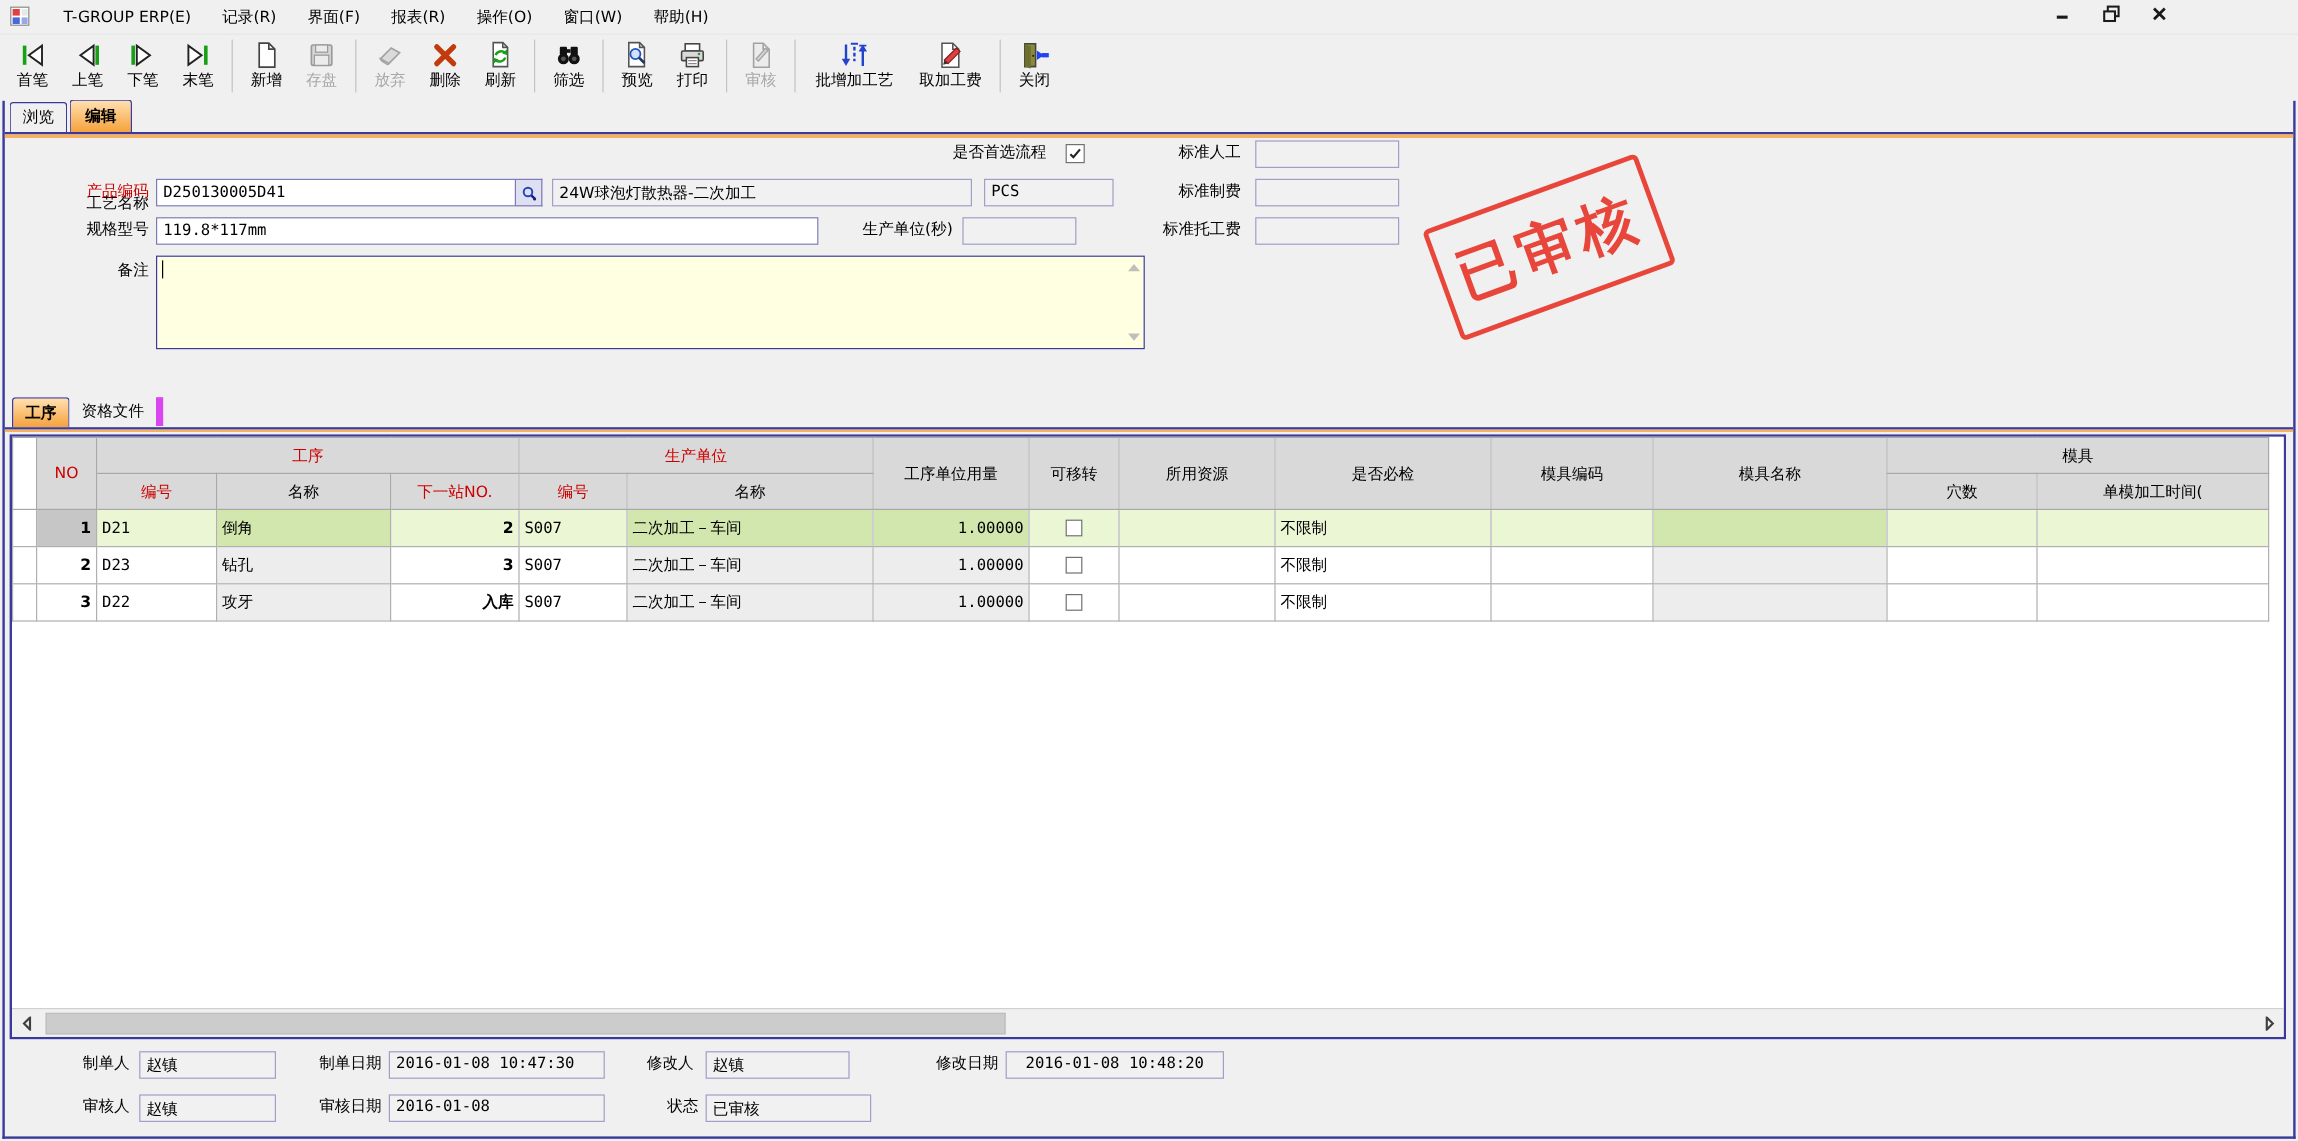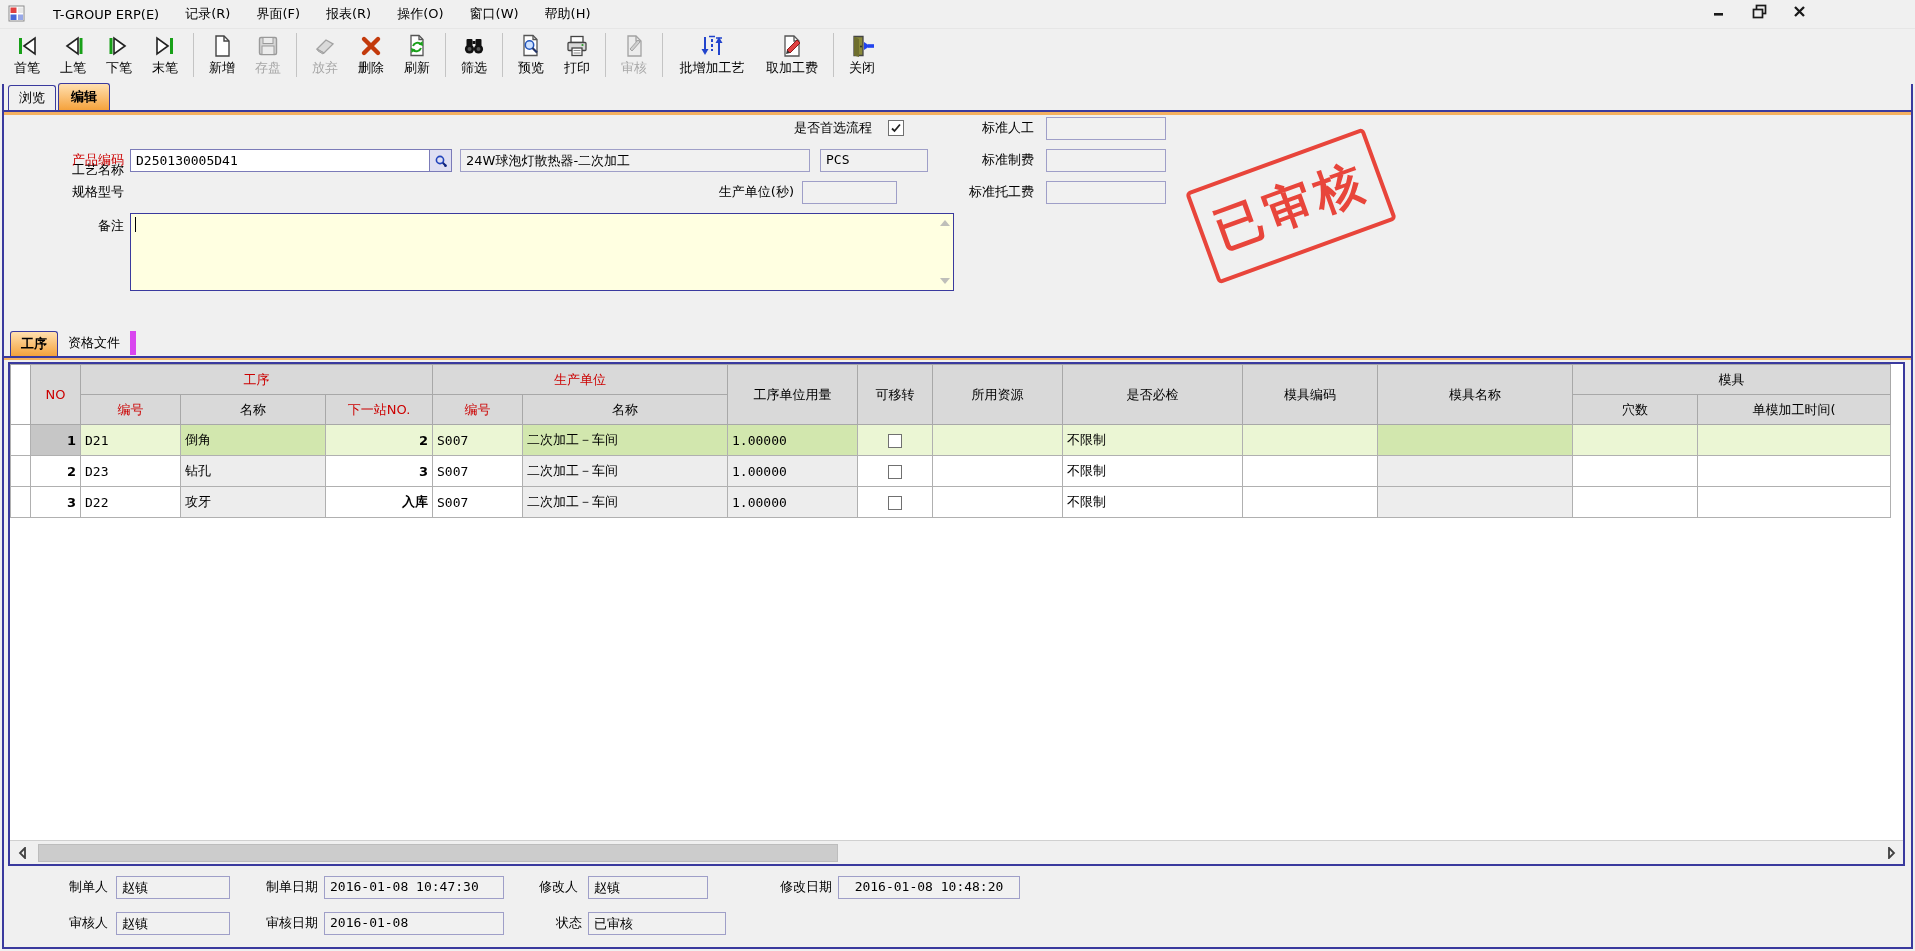--- a/index.html
+++ b/index.html
@@ -78,21 +78,21 @@
   table.grid { border-collapse:collapse; table-layout:fixed; width:1880px; }
   table.grid th, table.grid td { border:1px solid #b0b0b0; overflow:hidden; white-space:nowrap; }
   table.grid th { background:#d9d9d9; font-weight:normal; height:30px; font-size:13px; border-color:#a8a8a8; }
   table.grid th.red { color:#cc0000; }
   table.grid td { height:31px; background:#fff; padding:0 4px; }
   tr.current td { background:#ebf6d4; }
   tr.current td.ro { background:#d2e7ae; }
   tr.current td.rowhead { background:#c6c6c6; }
   tr.norm td.ro { background:#ededed; }
   td.rowhead, td.num { text-align:right; font-weight:bold; padding-right:7px; }
-  td.qty { text-align:left; padding-right:8px; }
+  td.qty { text-align:right; padding-right:8px; }
   td.ctr { text-align:center; }
   .gcheck { display:inline-block; width:14px; height:14px; background:#fff; border:1px solid #707070; vertical-align:middle; }
   .c-sel{width:20px}.c-no{width:50px}.c-code{width:100px}.c-name{width:145px}.c-next{width:107px}
   .c-ucode{width:90px}.c-uname{width:205px}.c-qty{width:130px}.c-mov{width:75px}.c-res{width:130px}
   .c-chk{width:180px}.c-mcode{width:135px}.c-mname{width:195px}.c-cav{width:125px}.c-mtime{width:193px}
 
   
   .hscroll { height:24px; background:#f0f0f0; border-top:1px solid #d0d0d0; position:relative; }
   .hs-arrow { position:absolute; top:0; width:24px; height:23px; display:flex; align-items:center; justify-content:center; color:#505050; font-size:15px; }
   .hs-left { left:0; } .hs-right { right:0; }
@@ -349,20 +349,21 @@
         <path d="M8.8,8.8 L12,12" stroke="#10247e" stroke-width="2"></path>
         <circle cx="11.5" cy="11.8" r="1.3" fill="#10247e"></circle>
       </svg>
     </span>
     <div class="fread" style="left:456px; top:34px; width:350px;">24W球泡灯散热器-二次加工</div>
     <div class="fread mono" style="left:816px; top:34px; width:108px;">PCS</div>
     <div class="flabel" style="left:930px; top:34px; width:100px;">标准制费</div>
     <div class="fread" style="left:1042px; top:34px; width:120px;"></div>
 
     <div class="flabel" style="left:20px; top:66px; width:100px;">规格型号</div>
+    <input class="finput mono" style="left: 126px; top: 66px; width: 552px;" value="119.8*117mm">
     <div class="flabel" style="left:684px; top:66px; width:106px;">生产单位(秒)</div>
     <div class="fread" style="left:798px; top:66px; width:95px;"></div>
     <div class="flabel" style="left:912px; top:66px; width:118px;">标准托工费</div>
     <div class="fread" style="left:1042px; top:66px; width:120px;"></div>
 
     <div class="flabel" style="left:56px; top:100px; width:64px;">备注</div>
     <div class="remark-box" style="left:126px; top:98px; width:824px; height:78px;">
       <span class="caret"></span>
       <span class="scroll-chev chev-up"></span>
       <span class="scroll-chev chev-dn"></span>

